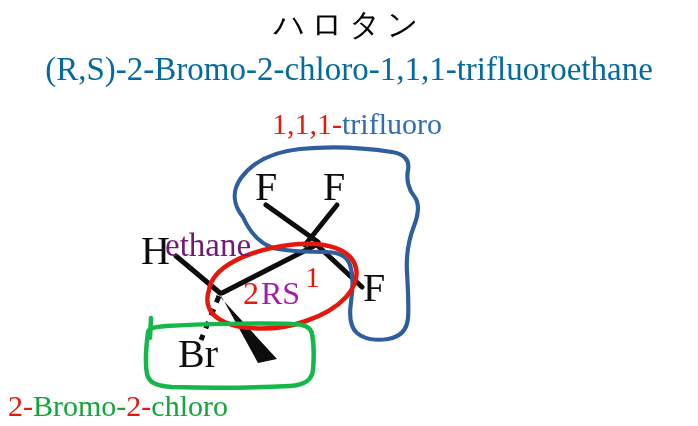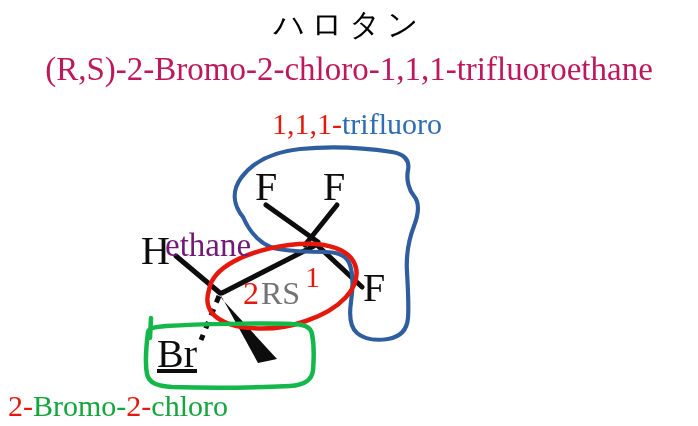--- a/index.html
+++ b/index.html
@@ -30,21 +30,21 @@
     white-space: pre;
   }
   #title-iupac {
     position: absolute;
     left: 0;
     top: 48px;
     width: 698px;
     text-align: center;
     font-size: 33px;
     line-height: 42px;
-    color: #be185d;
+    color: #0369a1;
     white-space: pre;
   }
 
   
   .anno {
     position: absolute;
     white-space: pre;
     font-family: "Liberation Serif", "DejaVu Serif", serif;
     padding-left: 8px;
   }
@@ -73,21 +73,21 @@
     color: #0d0d0d;
     font-size: 40px;
     line-height: 40px;
     white-space: pre;
     font-family: "Liberation Serif", "DejaVu Serif", serif;
   }
   #atom-f-left   { left: 255px; top: 167px; }
   #atom-f-mid    { left: 323px; top: 167px; }
   #atom-f-right  { left: 363px; top: 268px; }
   #atom-h        { left: 141px; top: 231px; }
-  #atom-br       { left: 157px; top: 334px; text-decoration: underline; }
+  #atom-br       { left: 178px; top: 334px; }
   #atom-cl       { left: 255px; top: 334px; }
 
   #label-ethane {
     position: absolute;
     left: 165px;
     top: 229px;
     font-size: 33px;
     line-height: 33px;
     color: #701a75;
     white-space: pre;
@@ -100,21 +100,21 @@
     line-height: 32px;
     color: #e4180c;
     white-space: pre;
   }
   #label-rs {
     position: absolute;
     left: 261px;
     top: 277px;
     font-size: 32px;
     line-height: 32px;
-    color: #737373;
+    color: #a21caf;
     white-space: pre;
   }
   #label-c1 {
     position: absolute;
     left: 305px;
     top: 262px;
     font-size: 30px;
     line-height: 30px;
     color: #e4180c;
     white-space: pre;

